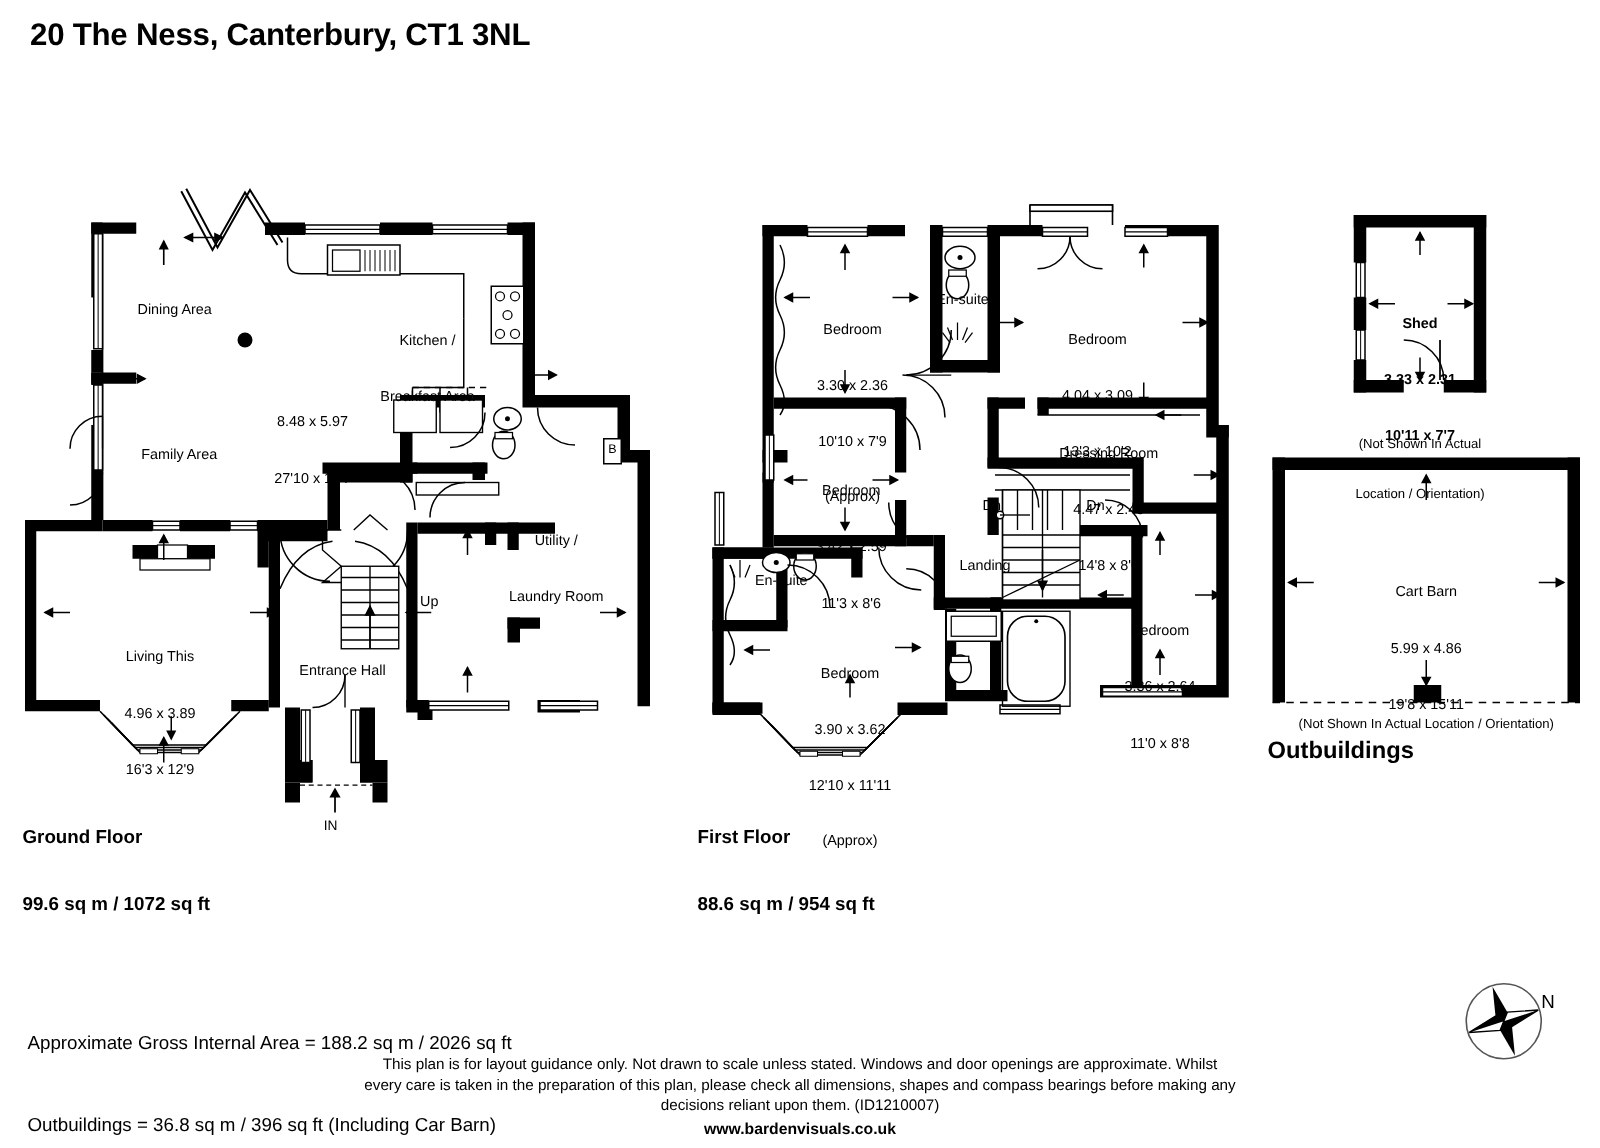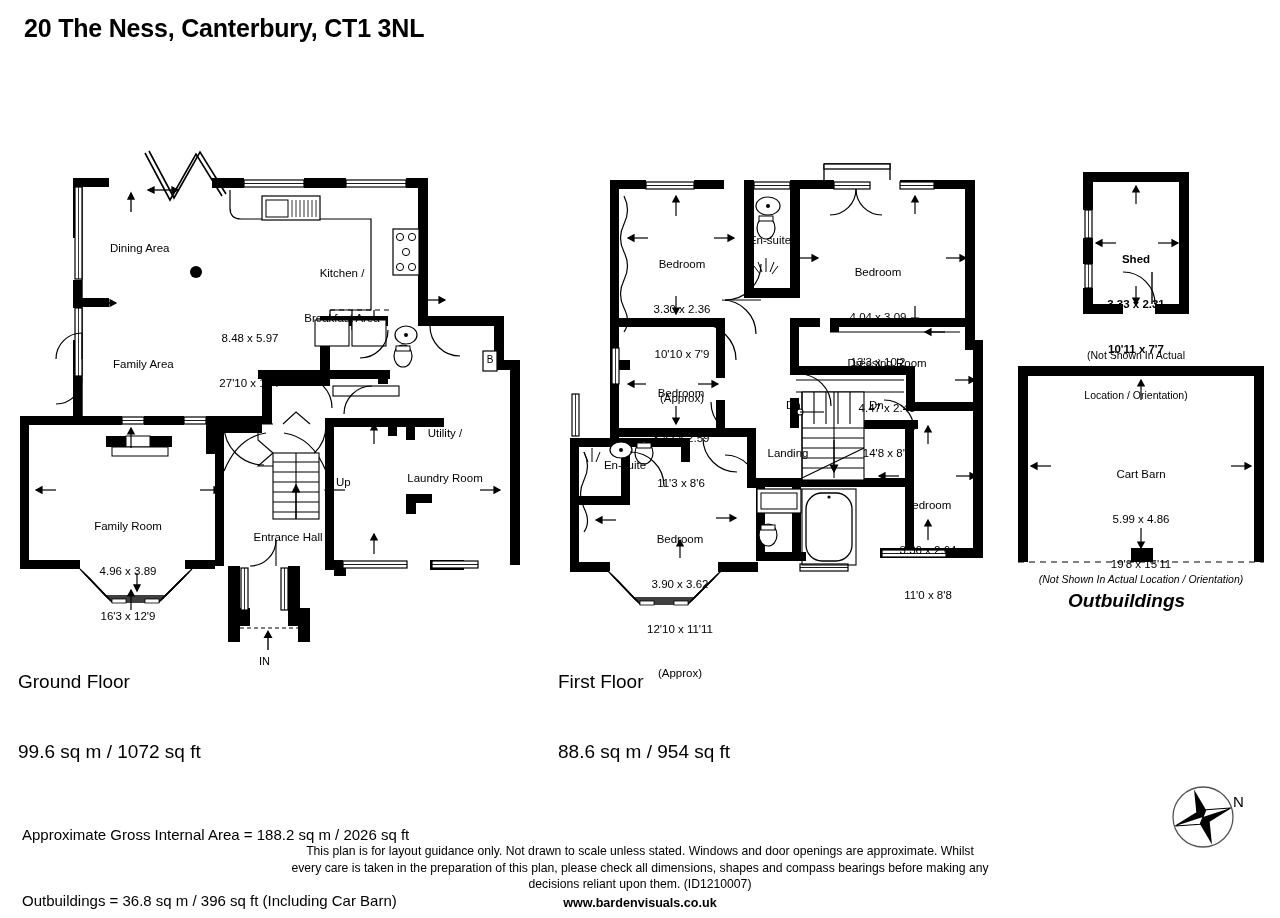--- a/index.html
+++ b/index.html
@@ -4,24 +4,24 @@
 <style>
   html,body{margin:0;padding:0;background:#ffffff;}
   body{width:1280px;height:918px;position:relative;overflow:hidden;
        font-family:"Liberation Sans",sans-serif;color:#000;}
   .page{position:absolute;inset:0;}
   #plan-svg{position:absolute;left:0;top:0;width:1280px;height:918px;}
 
   .txt{position:absolute;white-space:pre;}
   .title{left:24px;top:14px;font-size:25px;font-weight:bold;letter-spacing:-0.2px;}
 
-  .floor-label{font-size:19px;font-weight:normal;line-height:1.22;}
+  .floor-label{font-size:15px;font-weight:bold;line-height:1.22;}
   .gf-label{left:18px;top:624px;}
   .ff-label{left:558px;top:624px;}
-  .ob-label{left:1068px;top:590px;font-size:19px;font-weight:bold;font-style:italic;}
+  .ob-label{left:1014px;top:590px;font-size:19px;font-weight:bold;}
 
   .room{font-size:11.5px;line-height:1.30;text-align:center;}
   .room.left{text-align:left;}
   .note{font-size:10.5px;text-align:center;line-height:1.25;}
 
   .summary{left:22px;top:780px;font-size:15px;line-height:1.47;}
   .disclaim{left:0;top:843px;width:1280px;text-align:center;font-size:12.2px;
             line-height:1.37;white-space:normal;}
   .website{font-weight:bold;font-size:12.6px;}
   .compass-n{left:1233px;top:793px;font-size:15px;}
@@ -611,25 +611,25 @@
 <div class="txt room" style="left:292px;top:236px;width:100px;">
   <div>Kitchen /</div>
   <div>Breakfast Area</div>
 </div>
 <div class="txt room left" style="left:113px;top:357px;">Family Area</div>
 <div class="txt room" style="left:180px;top:301px;width:140px;">
   <div>8.48 x 5.97</div>
   <div>27'10 x 19'7</div>
 </div>
 <div class="txt room" style="left:62px;top:489px;width:132px;">
-  <div>Family Room</div>
+  <div>Living This</div>
   <div>4.96 x 3.89</div>
   <div>16'3 x 12'9</div>
 </div>
-<div class="txt room" style="left:236px;top:530px;width:104px;">Entrance Hall</div>
+<div class="txt room" style="left:222px;top:530px;width:104px;">Entrance Hall</div>
 <div class="txt room" style="left:390px;top:396px;width:110px;">
   <div>Utility /</div>
   <div>Laundry Room</div>
 </div>
 <div class="txt room" style="left:288px;top:475px;margin-left:48px;">Up</div>
 <div class="txt room" style="left:483px;top:353px;width:14px;font-size:10px;">B</div>
 <div class="txt in-label">IN</div>
 
 <div class="txt floor-label gf-label">
   <div>Ground Floor</div>
@@ -686,21 +686,21 @@
 </div>
 <div class="txt note" style="left:1066px;top:323px;width:140px;">
   <div>(Not Shown In Actual</div>
   <div>Location / Orientation)</div>
 </div>
 <div class="txt room" style="left:1090px;top:437px;width:102px;">
   <div>Cart Barn</div>
   <div>5.99 x 4.86</div>
   <div>19'8 x 15'11</div>
 </div>
-<div class="txt note" style="left:1006px;top:573px;width:270px;font-style:italic;">(Not Shown In Actual Location / Orientation)</div>
+<div class="txt note" style="left:1006px;top:573px;width:270px;">(Not Shown In Actual Location / Orientation)</div>
 <div class="txt ob-label">Outbuildings</div>
 
 <div class="txt summary">
   <div>Approximate Gross Internal Area = 188.2 sq m / 2026 sq ft</div>
   <div>Outbuildings = 36.8 sq m / 396 sq ft (Including Car Barn)</div>
   
 </div>
 
 <div class="txt disclaim">
   <div style="max-width:700px;margin:0 auto;">This plan is for layout guidance only. Not drawn to scale unless stated. Windows and door openings are approximate. Whilst every care is taken in the preparation of this plan, please check all dimensions, shapes and compass bearings before making any decisions reliant upon them. (ID1210007)</div>

